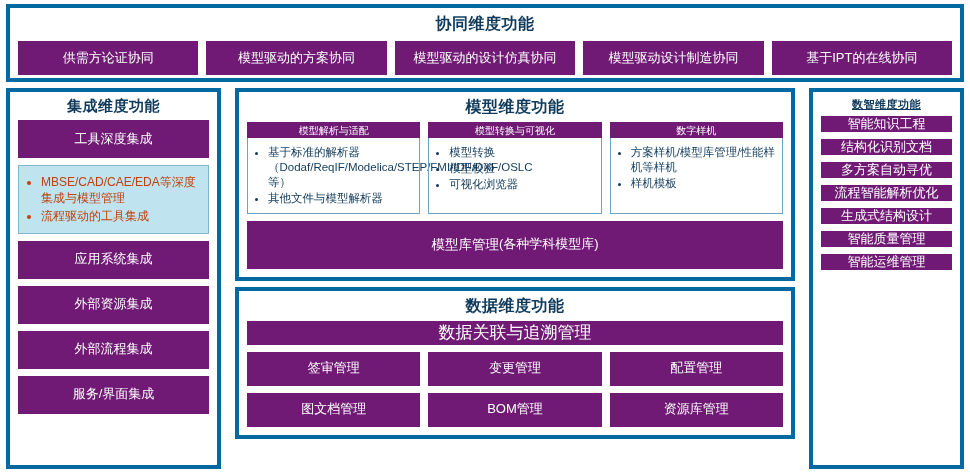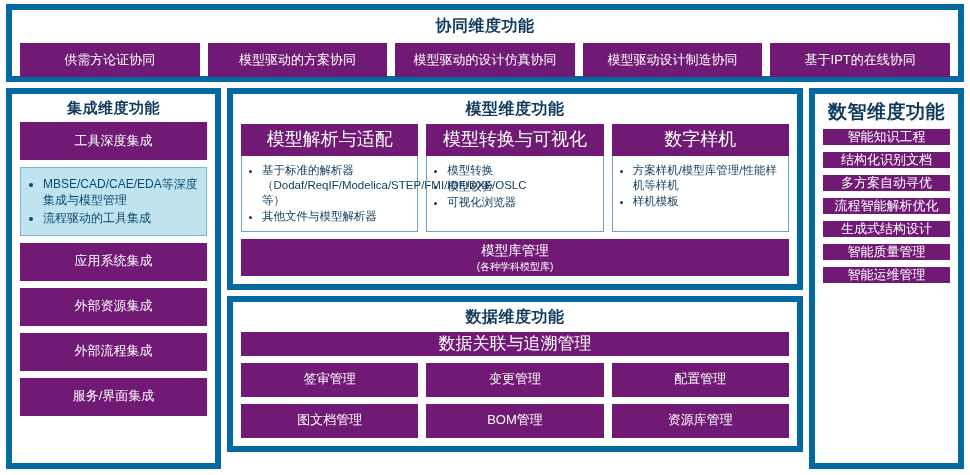--- a/index.html
+++ b/index.html
@@ -19,21 +19,21 @@
     width: 970px;
     height: 475px;
     box-sizing: border-box;
     padding: 4px 6px 6px 6px;
     display: flex;
     flex-direction: column;
     gap: 6px;
   }
   
   .panel {
-    border: 6px solid #0369a1;
+    border: 4px solid #0369a1;
     background: #ffffff;
     box-sizing: border-box;
   }
   .panel-title {
     text-align: center;
     font-weight: bold;
     font-size: 15px;
     color: #0f3a5c;
     padding: 5px 0 4px 0;
     letter-spacing: 0.5px;
@@ -62,41 +62,41 @@
     gap: 8px;
     flex: 1;
   }
   .collab-row .blue-box {
     flex: 1;
     height: 34px;
   }
   
   .middle {
     display: flex;
-    gap: 6px;
+    gap: 14px;
     flex: 1;
     min-height: 0;
   }
   
   .integration {
     width: 215px;
     display: flex;
     flex-direction: column;
     padding: 0 8px 8px 8px;
     box-sizing: border-box;
   }
   .integration .panel-title { font-size: 15px; }
   .int-item {
     height: 38px;
     margin-bottom: 7px;
   }
   .int-detail {
     background: #bfe3ef;
     border: 1px solid #7fb6cc;
-    color: #0c4a6e;
+    color: #c2410c;
     font-size: 12px;
     padding: 6px 4px 6px 2px;
     margin-bottom: 7px;
     box-sizing: border-box;
     flex: 0 0 auto;
   }
   .int-detail ul {
     margin: 0;
     padding-left: 20px;
     list-style: disc;
@@ -121,46 +121,46 @@
     display: flex;
     gap: 8px;
   }
   .model-col {
     flex: 1;
     display: flex;
     flex-direction: column;
     min-width: 0;
   }
   .model-col .hdr {
-    height: 32px;
-    font-size: 18px;
+    height: 16px;
+    font-size: 10px;
   }
   .model-col .body {
     border: 1px solid #6aa6c2;
     border-top: none;
     padding: 6px 2px 6px 0;
     font-size: 11.5px;
     color: #0f3a5c;
     flex: 1;
     box-sizing: border-box;
   }
   .model-col .body ul {
     margin: 0;
     padding-left: 20px;
     list-style: disc;
   }
   .model-col .body li { line-height: 1.3; margin: 1px 0; }
   .model-lib {
     margin-top: 7px;
-    height: 37px;
-    flex-direction: column;
+    height: 48px;
+    flex-direction: row;
     font-size: 13.5px;
   }
   .model-lib span { display: block; }
-  .model-lib .sub { font-size: 10px; }
+  .model-lib .sub { font-size: 13px; }
   
   .data-panel {
     padding: 0 8px 8px 8px;
     box-sizing: border-box;
     display: flex;
     flex-direction: column;
   }
   .data-panel .panel-title { font-size: 16px; }
   .data-wide {
     height: 24px;
@@ -179,21 +179,21 @@
     font-size: 13px;
   }
   
   .smart {
     width: 155px;
     display: flex;
     flex-direction: column;
     padding: 0 8px 8px 8px;
     box-sizing: border-box;
   }
-  .smart .panel-title { font-size: 19px; }
+  .smart .panel-title { font-size: 11px; text-decoration: underline; }
   .smart-item {
     height: 16px;
     margin-bottom: 7px;
     font-size: 13px;
   }
   .smart-item:last-child { margin-bottom: 0; }
 </style>
 </head>
 <body>
 

